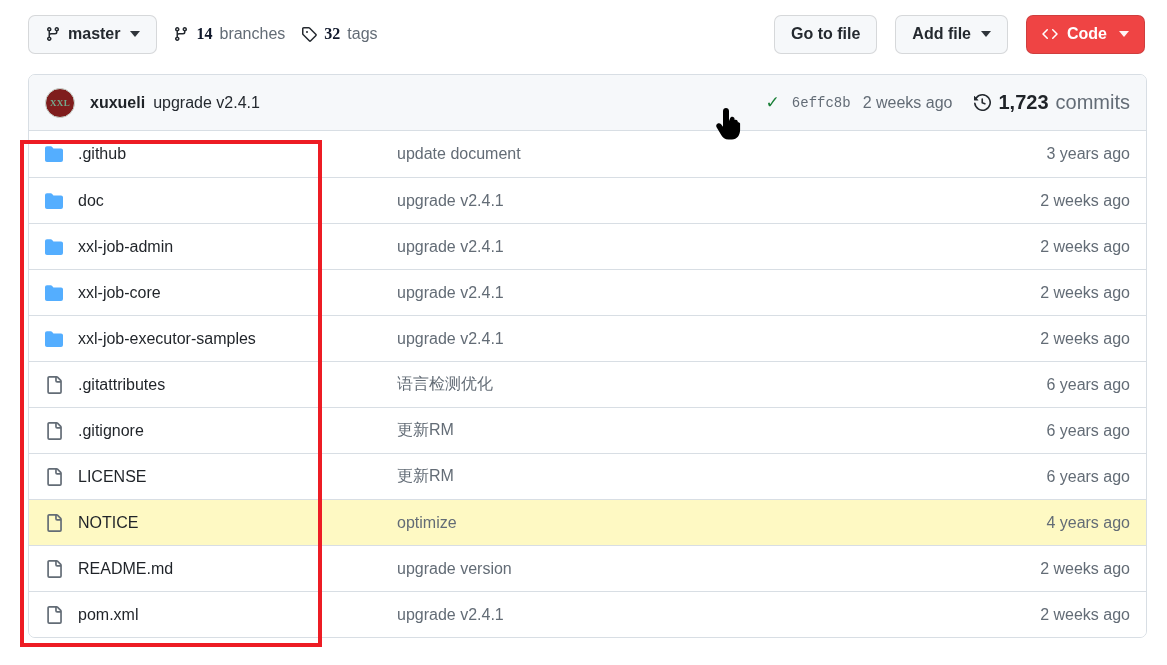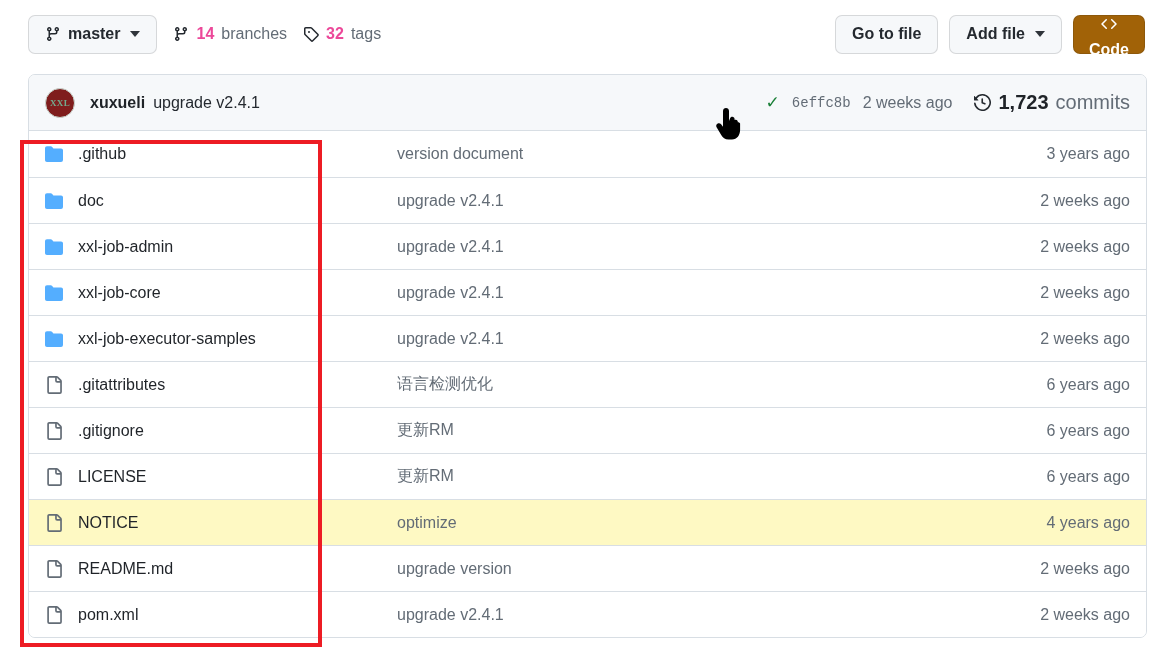--- a/index.html
+++ b/index.html
@@ -12,47 +12,47 @@
     overflow: hidden;
   }
   #page { position: relative; width: 1167px; height: 665px; background: #fff; }
 
   
   .toolbar {
     position: absolute; left: 0; top: 0; width: 1167px; height: 68px;
     display: flex; align-items: center;
   }
   .tb-left { display: flex; align-items: center; padding-left: 28px; gap: 16px; }
-  .tb-right { margin-left: auto; display: flex; align-items: center; gap: 11px; padding-right: 22px; }
+  .tb-right { margin-left: auto; display: flex; align-items: center; gap: 18px; padding-right: 22px; }
 
   .btn {
     display: inline-flex; align-items: center; gap: 7px;
     height: 39px; padding: 0 16px;
     border: 1px solid rgba(31,35,40,0.15);
     border-radius: 7px;
     background: #f6f8fa;
     font-size: 16px; font-weight: 600; color: #24292f;
     cursor: pointer; white-space: nowrap;
   }
   .btn.white { background: #f6f8fa; }
   .btn.code {
-    background: #a16207; border-color: rgba(27,31,36,0.15);
-    color: #ffffff; padding: 0 15px; gap: 9px; flex-direction: column;
+    background: #ef4444; border-color: rgba(27,31,36,0.15);
+    color: #ffffff; padding: 0 15px; gap: 9px;
   }
   .caret {
     width: 0; height: 0; display: inline-block;
     border-left: 5px solid transparent; border-right: 5px solid transparent;
     border-top: 6px solid currentColor;
     margin-left: 3px; opacity: .95;
   }
   .meta-link {
     display: inline-flex; align-items: center; gap: 7px;
     font-size: 16px; color: #636c76; cursor: pointer; white-space: nowrap;
   }
-  .meta-link b { color: #ec4899; font-weight: 700; }
+  .meta-link b { color: #0f172a; font-weight: 700; font-family: Liberation Serif, serif; }
   .icon { display: inline-flex; align-items: center; justify-content: center; flex: none; }
 
   
   .filetable {
     position: absolute; left: 28px; top: 74px; width: 1119px;
     border: 1px solid #d8dee4; border-radius: 7px;
     background: #fff; overflow: hidden;
   }
   .commit-head {
     display: flex; align-items: center;
@@ -189,21 +189,21 @@
     <div id="rows">
         <div class="row">
           <div class="cell-name">
             <span class="icon">
               <svg width="18" height="18" viewBox="0 0 16 16" fill="#54aeff">
                 <path d="M1.75 1A1.75 1.75 0 0 0 0 2.75v10.5C0 14.216.784 15 1.75 15h12.5A1.75 1.75 0 0 0 16 13.25v-8.5A1.75 1.75 0 0 0 14.25 3H7.5a.25.25 0 0 1-.2-.1l-.9-1.2C6.07 1.26 5.55 1 5 1H1.75Z"></path>
               </svg>
             </span>
             <span class="name-text">.github</span>
           </div>
-          <div class="cell-msg">version document</div>
+          <div class="cell-msg">update document</div>
           <div class="cell-time">3 years ago</div>
         </div>
         <div class="row">
           <div class="cell-name">
             <span class="icon">
               <svg width="18" height="18" viewBox="0 0 16 16" fill="#54aeff">
                 <path d="M1.75 1A1.75 1.75 0 0 0 0 2.75v10.5C0 14.216.784 15 1.75 15h12.5A1.75 1.75 0 0 0 16 13.25v-8.5A1.75 1.75 0 0 0 14.25 3H7.5a.25.25 0 0 1-.2-.1l-.9-1.2C6.07 1.26 5.55 1 5 1H1.75Z"></path>
               </svg>
             </span>
             <span class="name-text">doc</span>

